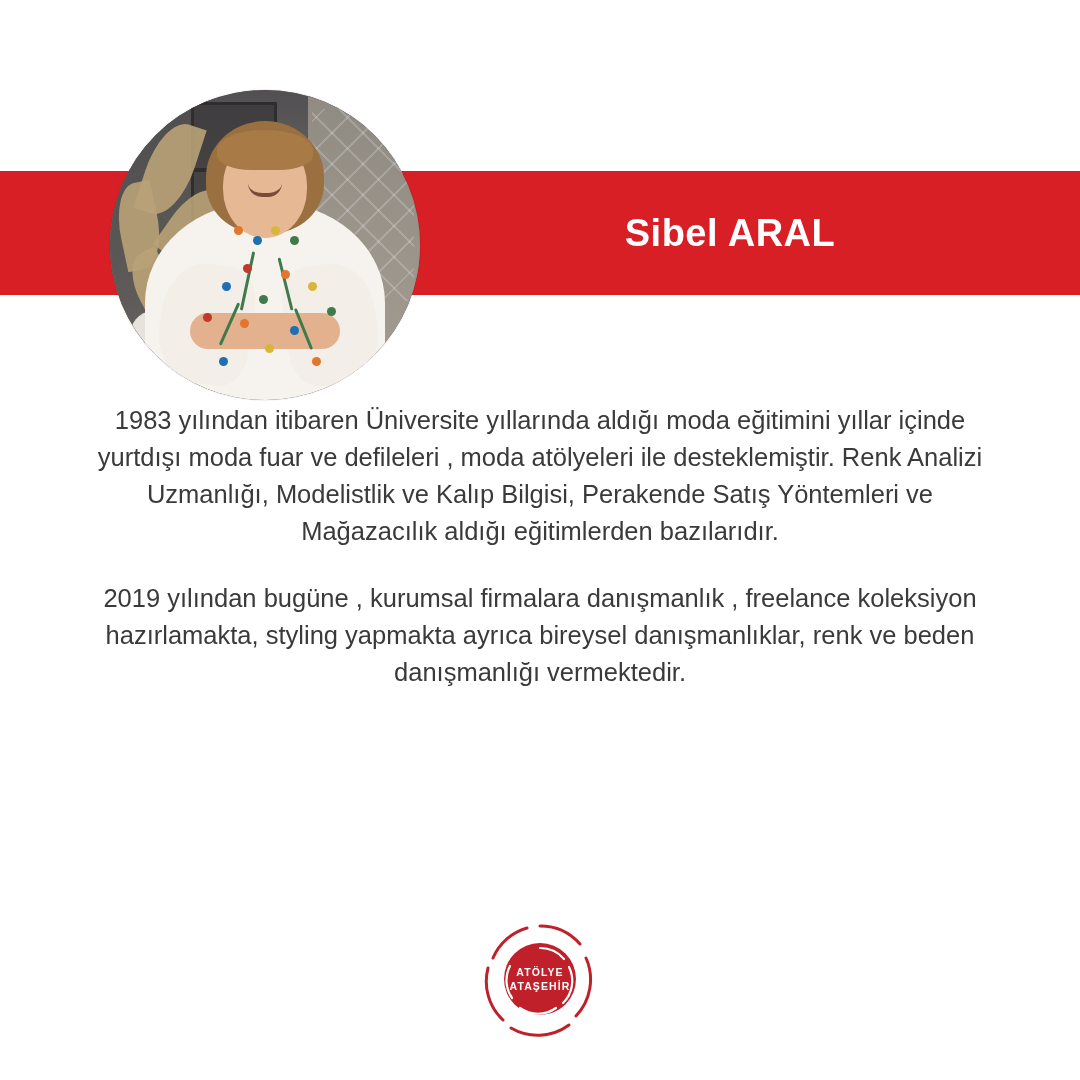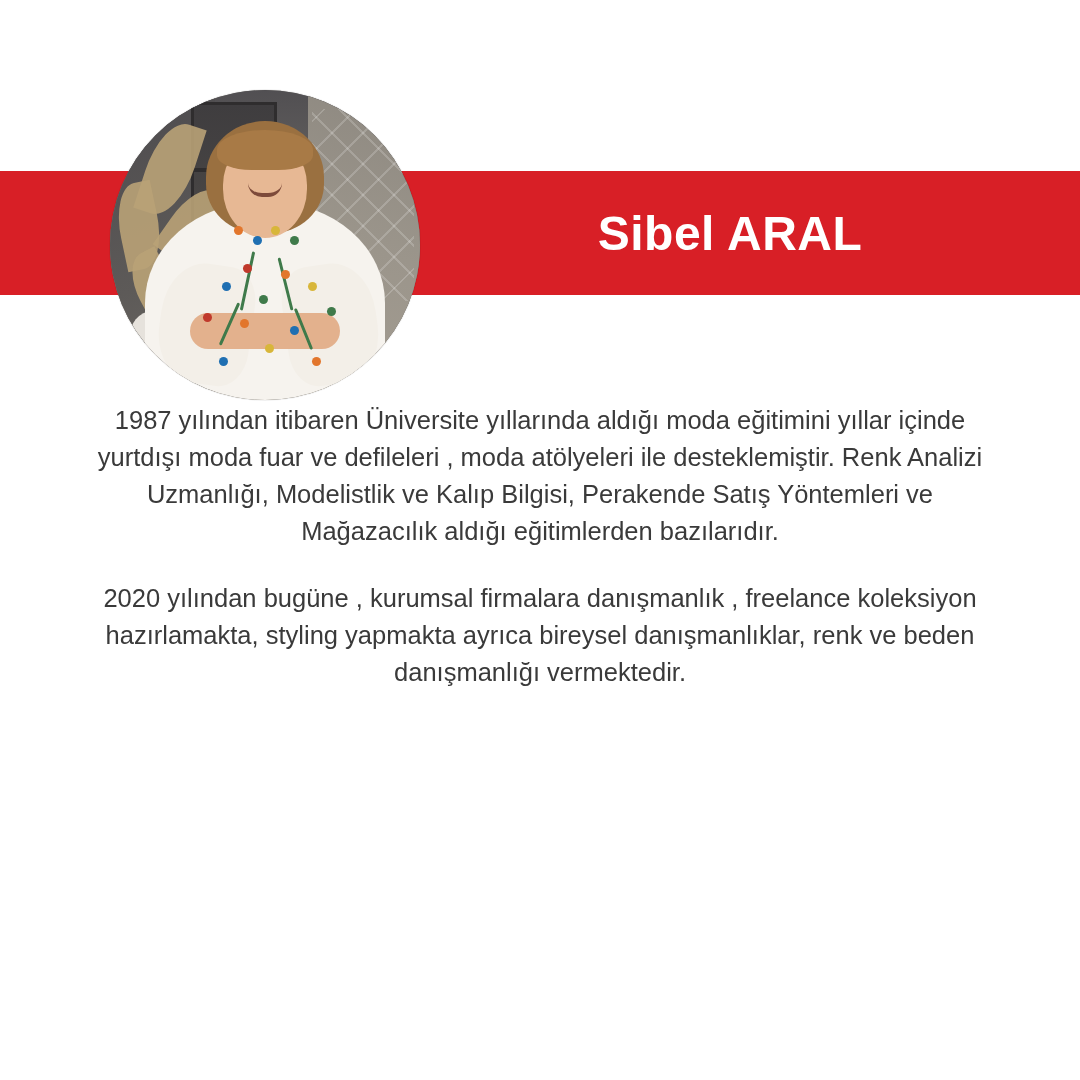--- a/index.html
+++ b/index.html
@@ -29,21 +29,21 @@
   .banner-title {
     position: absolute;
     left: 430px;
     top: 171px;
     width: 600px;
     height: 124px;
     display: flex;
     align-items: center;
     justify-content: center;
     color: #ffffff;
-    font-size: 48px;
+    font-size: 38px;
     font-weight: bold;
     letter-spacing: 0.5px;
     white-space: nowrap;
   }
 
   
   .portrait {
     position: absolute;
     left: 110px;
     top: 90px;
@@ -238,18 +238,38 @@
       <div class="dot" style="left:58%; top:76%; background:#1f6fb2;"></div>
       <div class="dot" style="left:30%; top:72%; background:#c0392b;"></div>
       <div class="dot" style="left:70%; top:70%; background:#3f7a4a;"></div>
       <div class="dot" style="left:50%; top:82%; background:#d8b63a;"></div>
       <div class="dot" style="left:35%; top:86%; background:#1f6fb2;"></div>
       <div class="dot" style="left:65%; top:86%; background:#e2762c;"></div>
     </div>
   </div>
 
   <div class="body-text">
-    <p class="para">1987 yılından itibaren Üniversite yıllarında aldığı moda eğitimini yıllar içinde yurtdışı moda fuar ve defileleri , moda atölyeleri ile desteklemiştir. Renk Analizi Uzmanlığı, Modelistlik ve Kalıp Bilgisi, Perakende Satış Yöntemleri ve Mağazacılık aldığı eğitimlerden bazılarıdır.</p>
-    <p class="para">2020 yılından bugüne , kurumsal firmalara danışmanlık , freelance koleksiyon hazırlamakta, styling yapmakta ayrıca bireysel danışmanlıklar, renk ve beden danışmanlığı vermektedir.</p>
+    <p class="para">1983 yılından itibaren Üniversite yıllarında aldığı moda eğitimini yıllar içinde yurtdışı moda fuar ve defileleri , moda atölyeleri ile desteklemiştir. Renk Analizi Uzmanlığı, Modelistlik ve Kalıp Bilgisi, Perakende Satış Yöntemleri ve Mağazacılık aldığı eğitimlerden bazılarıdır.</p>
+    <p class="para">2019 yılından bugüne , kurumsal firmalara danışmanlık , freelance koleksiyon hazırlamakta, styling yapmakta ayrıca bireysel danışmanlıklar, renk ve beden danışmanlığı vermektedir.</p>
   </div>
 
+  <div class="logo-wrap">
+    <svg width="118" height="118" viewBox="0 0 118 118" xmlns="http://www.w3.org/2000/svg" aria-hidden="true">
+      <g fill="none" stroke="#c0202a" stroke-width="3">
+        <path d="M59 6 a53 53 0 0 1 40 18" stroke-linecap="round"></path>
+        <path d="M105 38 a53 53 0 0 1 -10 58" stroke-linecap="round"></path>
+        <path d="M88 105 a53 53 0 0 1 -58 3" stroke-linecap="round"></path>
+        <path d="M22 100 a53 53 0 0 1 -15 -52" stroke-linecap="round"></path>
+        <path d="M12 38 a53 53 0 0 1 34 -30" stroke-linecap="round"></path>
+      </g>
+      <circle cx="59" cy="59" r="36" fill="#c0202a"></circle>
+      <g fill="none" stroke="#ffffff" stroke-width="2.2">
+        <path d="M59 28 a31 31 0 0 1 24 11" stroke-linecap="round"></path>
+        <path d="M88 47 a31 31 0 0 1 -6 36" stroke-linecap="round"></path>
+        <path d="M75 88 a31 31 0 0 1 -36 0" stroke-linecap="round"></path>
+        <path d="M31 78 a31 31 0 0 1 -2 -32" stroke-linecap="round"></path>
+      </g>
+      <text x="59" y="56" text-anchor="middle" fill="#ffffff" font-family="Liberation Sans, sans-serif" font-size="10.5" font-weight="bold" letter-spacing="1.1">ATÖLYE</text>
+      <text x="59" y="70" text-anchor="middle" fill="#ffffff" font-family="Liberation Sans, sans-serif" font-size="10.5" font-weight="bold" letter-spacing="1.1">ATAŞEHİR</text>
+    </svg>
+  </div>
 
 </div>
 
 </body></html>

